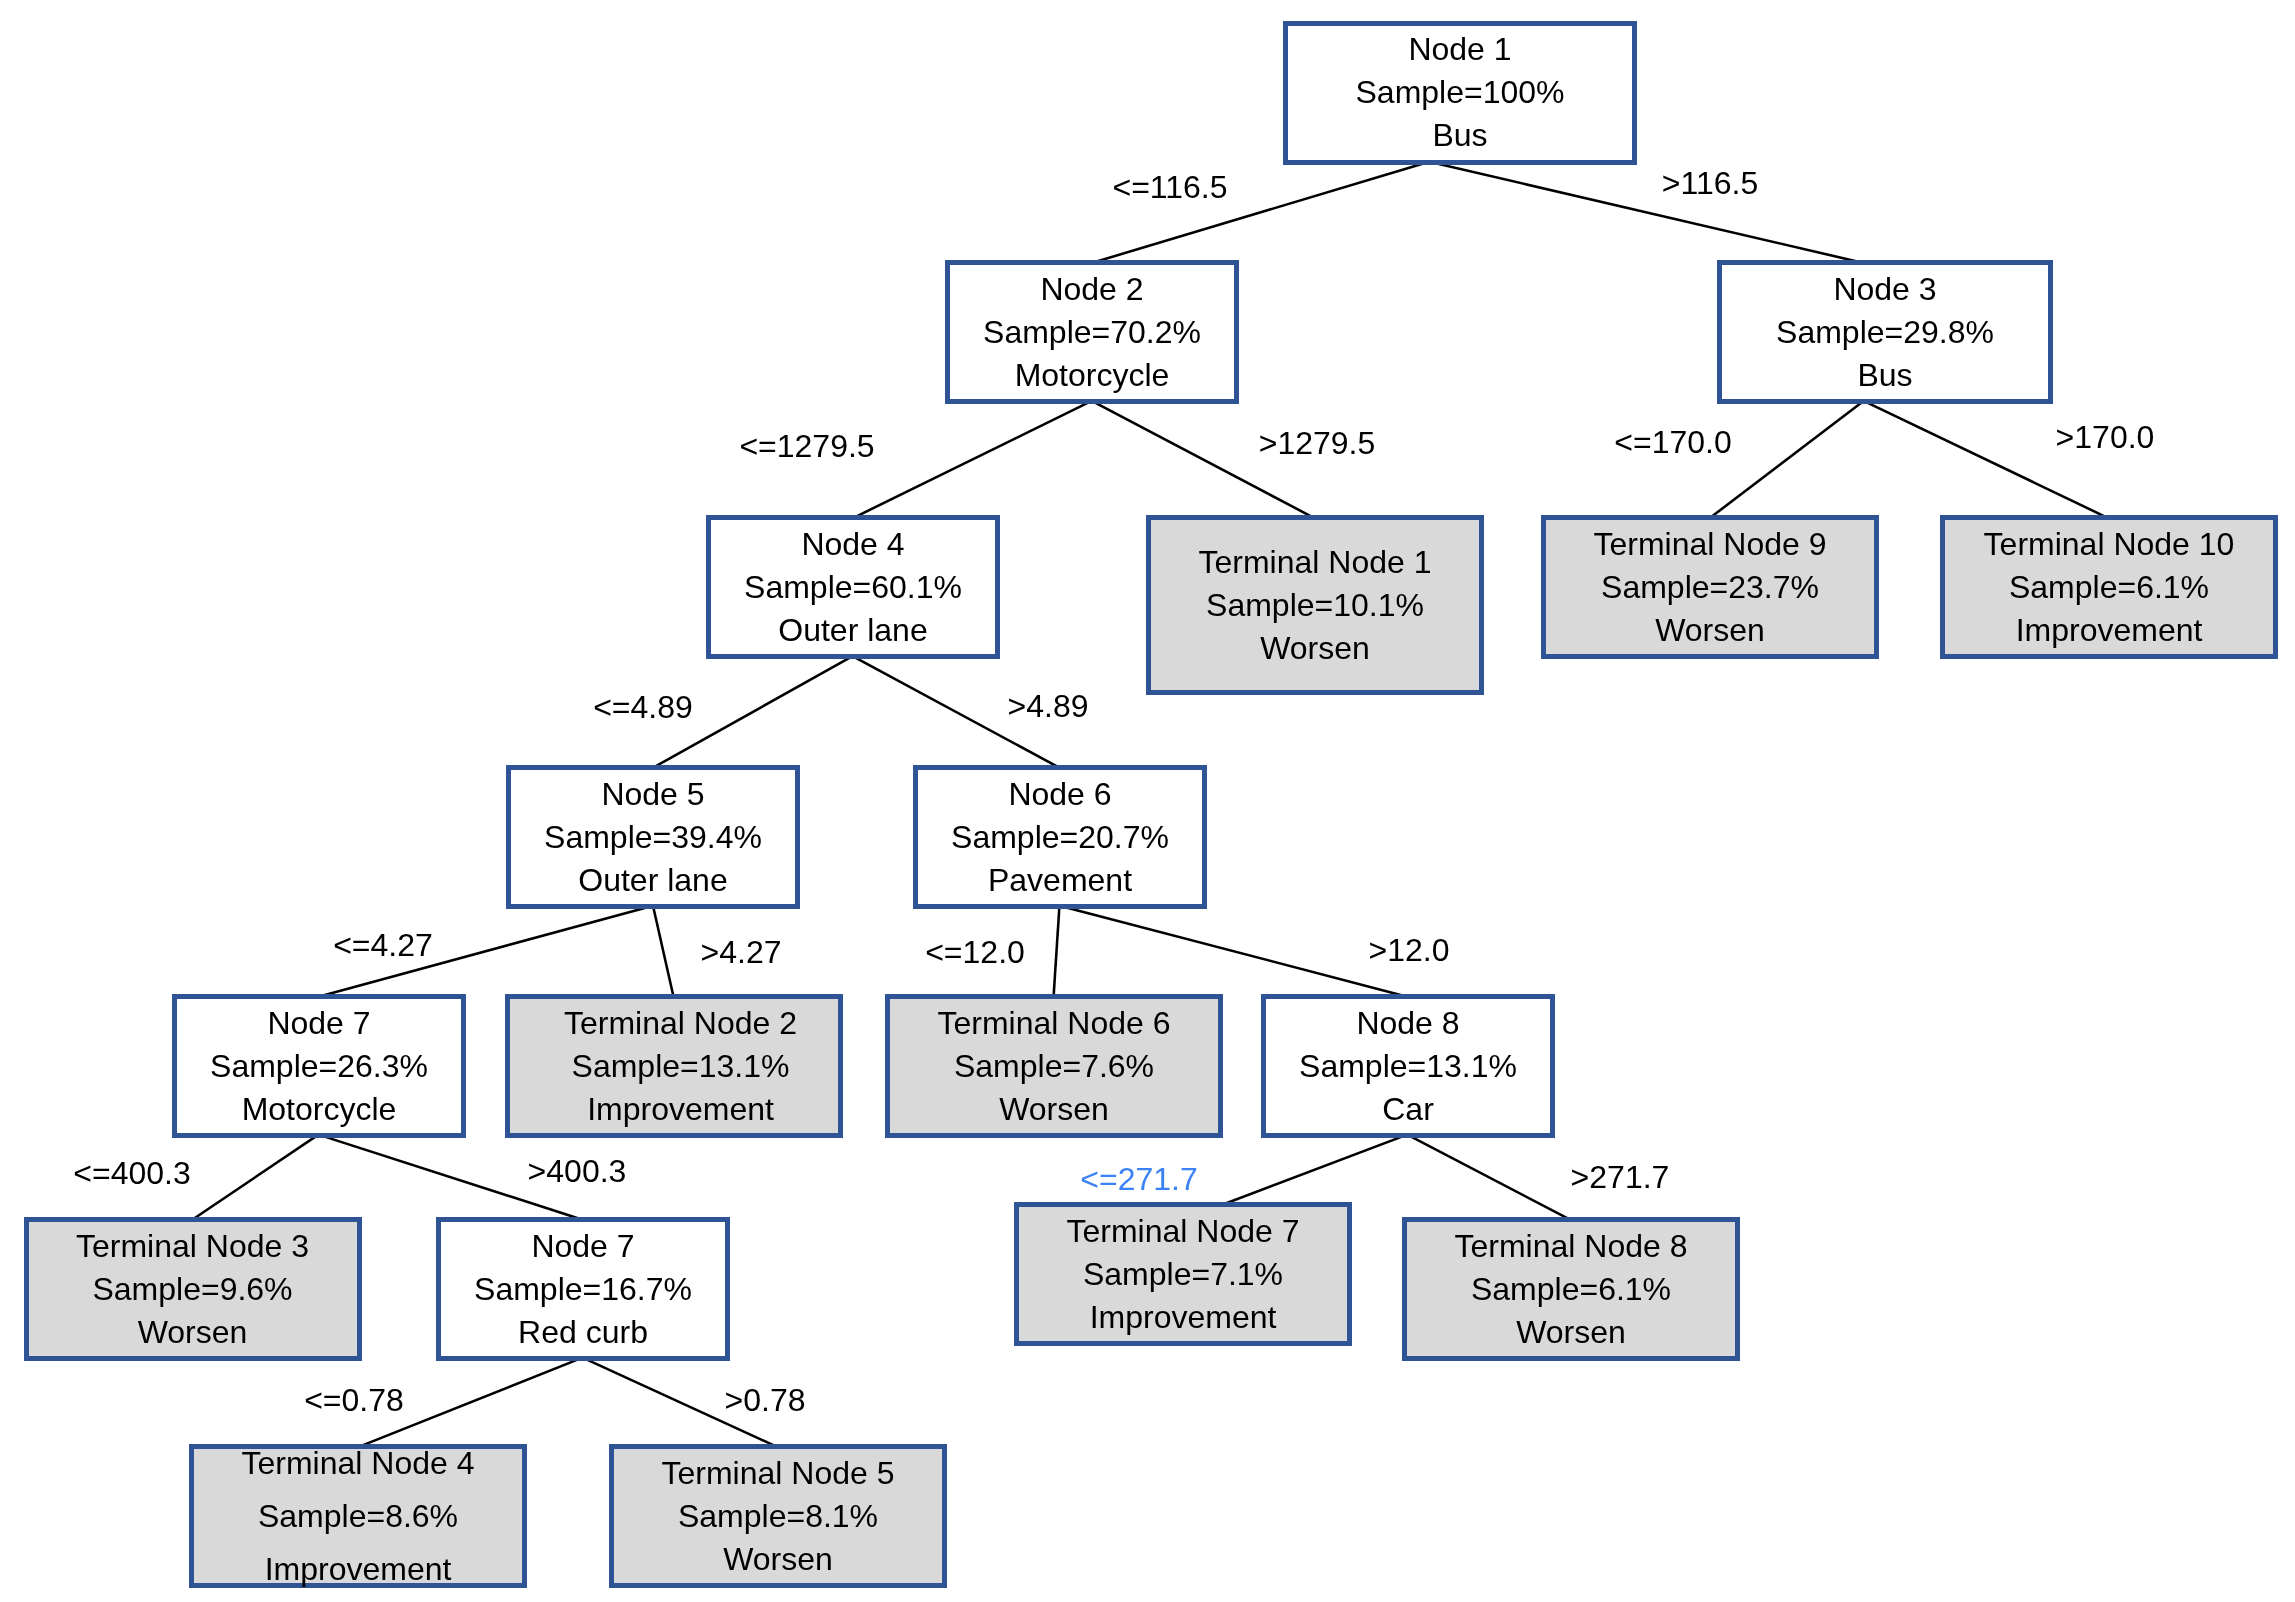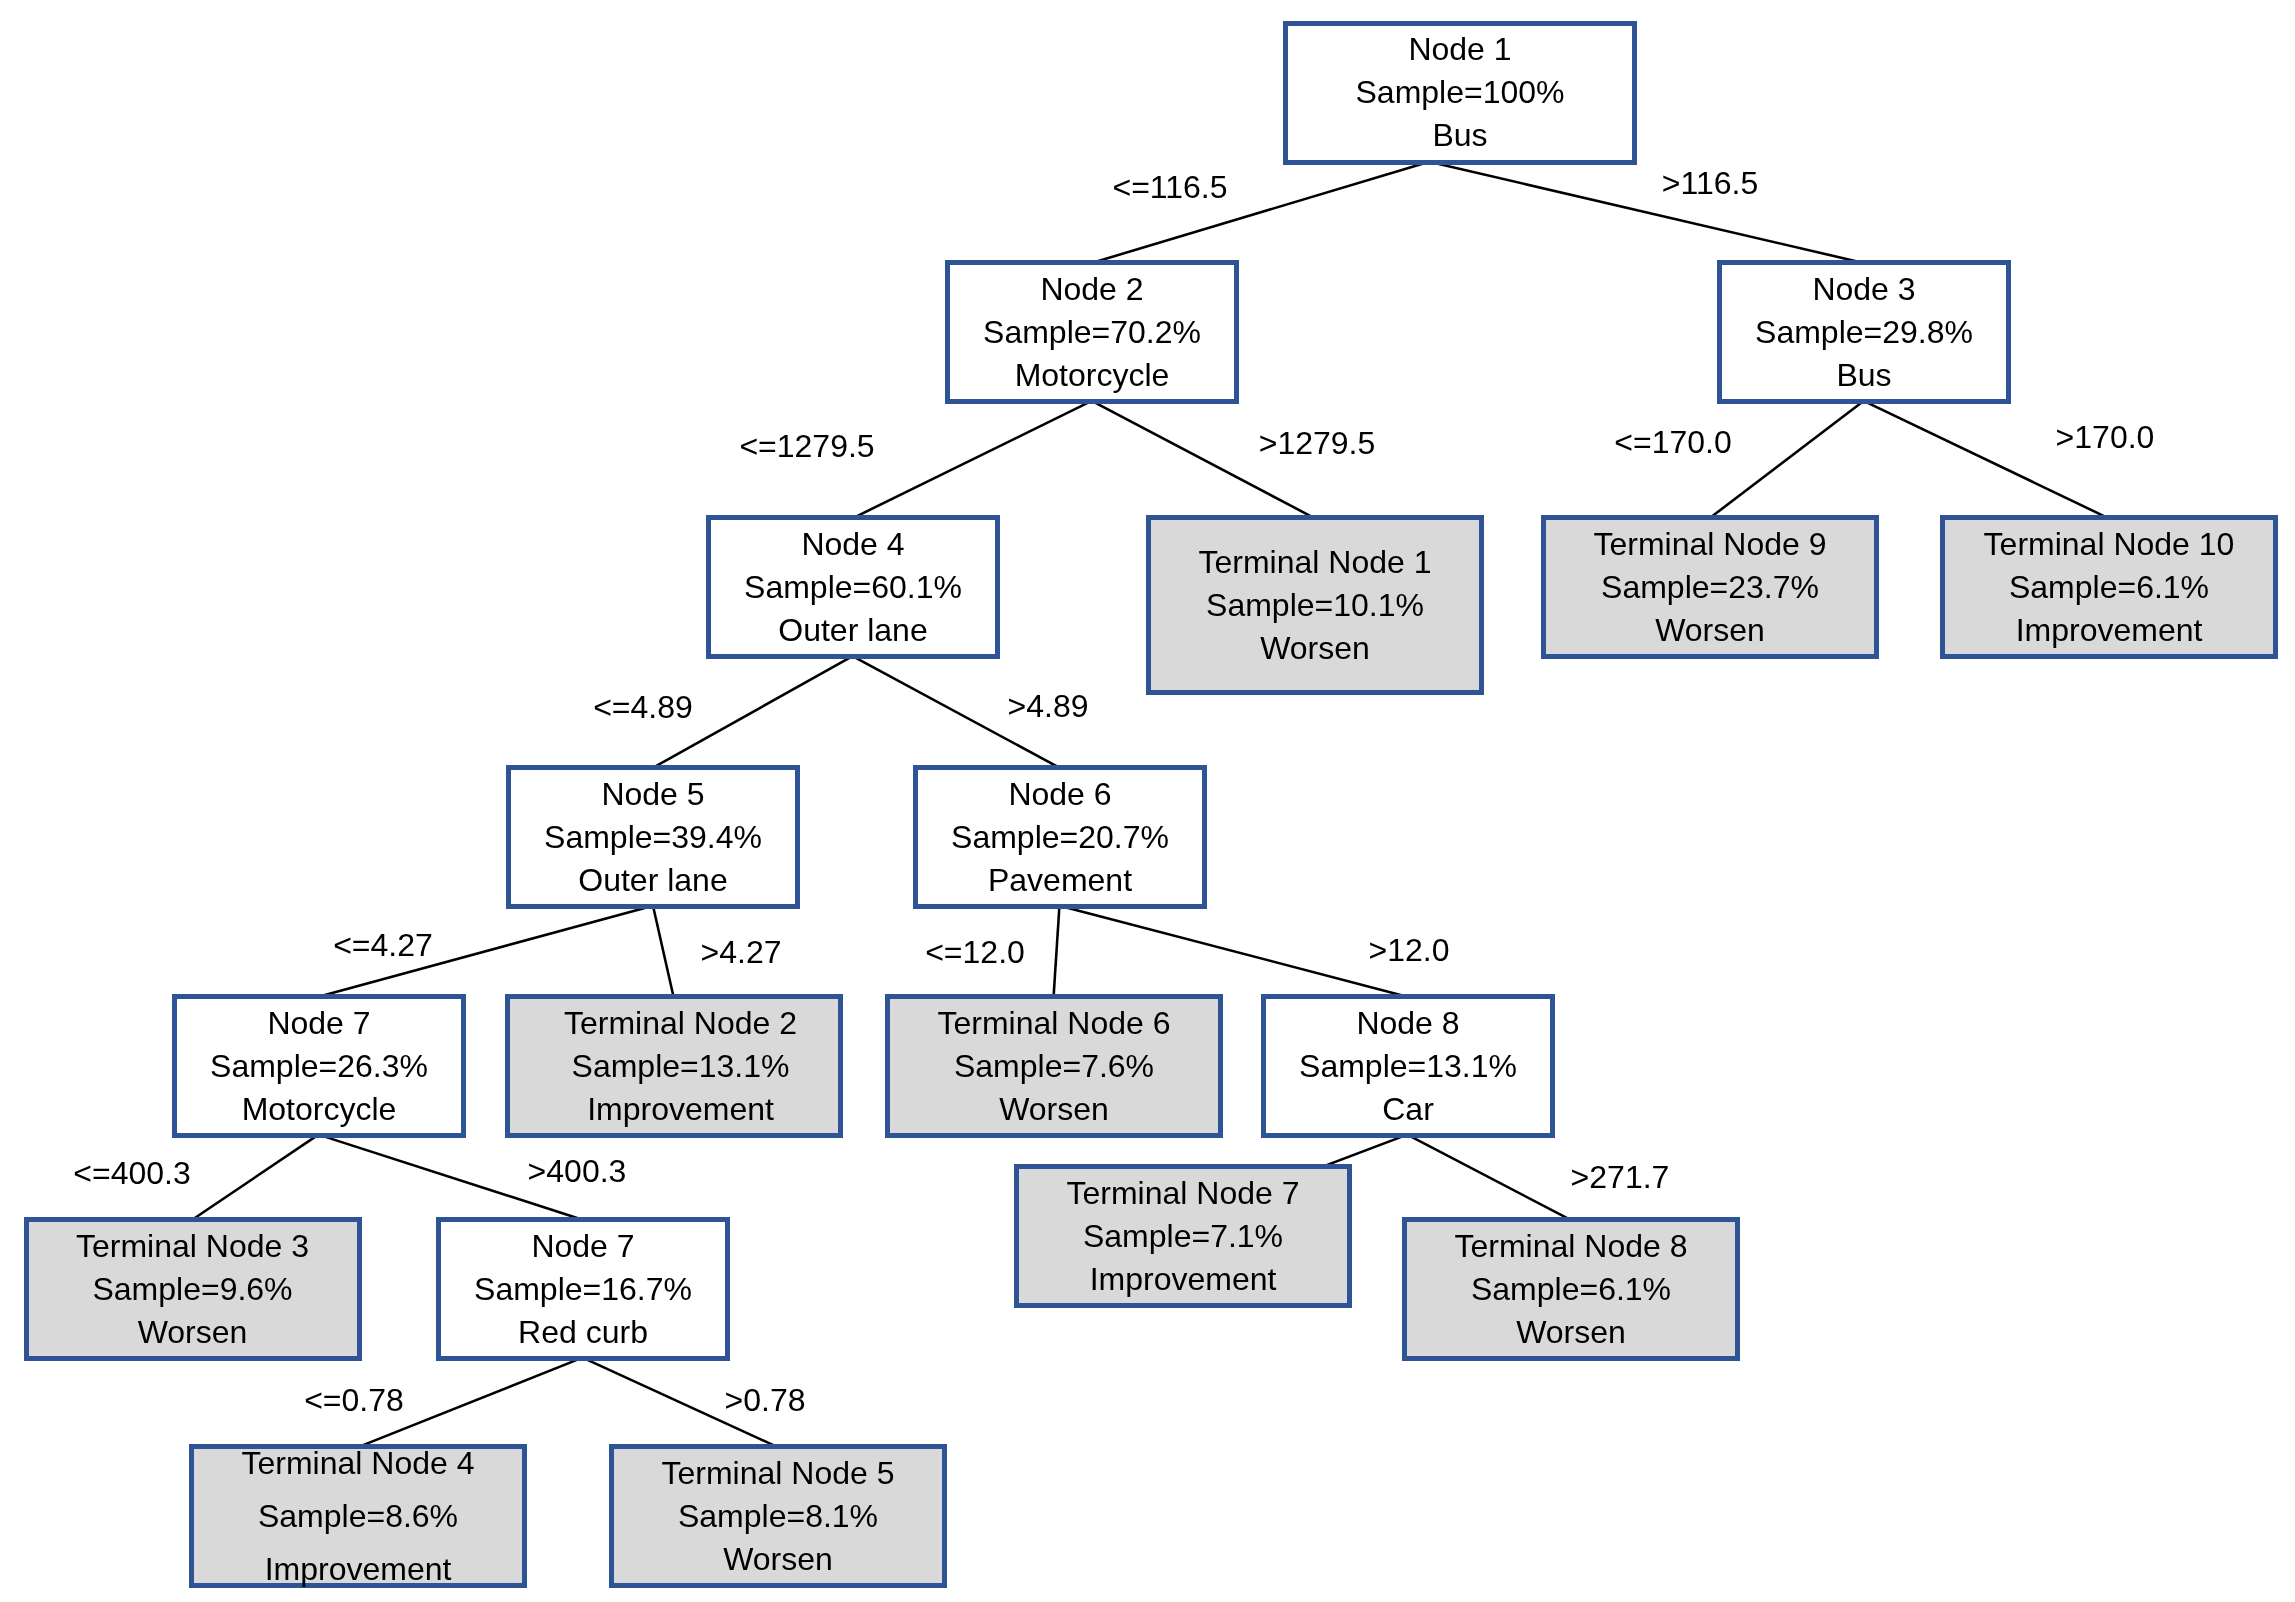--- a/index.html
+++ b/index.html
@@ -92,21 +92,21 @@
     <div class="tree-node internal" style="left: 1283px; top: 20.5px; width: 354px; height: 144px; border-color: rgb(47, 84, 150); background: rgb(255, 255, 255); color: rgb(0, 0, 0);">
       <span>Node 1</span>
       <span>Sample=100%</span>
       <span>Bus</span>
     </div>
     <div class="tree-node internal" style="left: 945px; top: 260px; width: 294px; height: 144px; border-color: rgb(47, 84, 150); background: rgb(255, 255, 255); color: rgb(0, 0, 0);">
       <span>Node 2</span>
       <span>Sample=70.2%</span>
       <span>Motorcycle</span>
     </div>
-    <div class="tree-node internal" style="left: 1717px; top: 260px; width: 294px; height: 144px; border-color: rgb(47, 84, 150); background: rgb(255, 255, 255); color: rgb(0, 0, 0);">
+    <div class="tree-node internal" style="left: 1717px; top: 260px; width: 336px; height: 144px; border-color: rgb(47, 84, 150); background: rgb(255, 255, 255); color: rgb(0, 0, 0);">
       <span>Node 3</span>
       <span>Sample=29.8%</span>
       <span>Bus</span>
     </div>
     <div class="tree-node internal" style="left: 706px; top: 515px; width: 294px; height: 144px; border-color: rgb(47, 84, 150); background: rgb(255, 255, 255); color: rgb(0, 0, 0);">
       <span>Node 4</span>
       <span>Sample=60.1%</span>
       <span>Outer lane</span>
     </div>
     <div class="tree-node terminal" style="left: 1146px; top: 515px; width: 338px; height: 180px; border-color: rgb(47, 84, 150); background: rgb(217, 217, 217); color: rgb(0, 0, 0);">
@@ -157,21 +157,21 @@
     <div class="tree-node terminal" style="left: 23.5px; top: 1217px; width: 338px; height: 144px; border-color: rgb(47, 84, 150); background: rgb(217, 217, 217); color: rgb(0, 0, 0);">
       <span>Terminal Node 3</span>
       <span>Sample=9.6%</span>
       <span>Worsen</span>
     </div>
     <div class="tree-node internal" style="left: 436px; top: 1217px; width: 294px; height: 144px; border-color: rgb(47, 84, 150); background: rgb(255, 255, 255); color: rgb(0, 0, 0);">
       <span>Node 7</span>
       <span>Sample=16.7%</span>
       <span>Red curb</span>
     </div>
-    <div class="tree-node terminal" style="left: 1014px; top: 1164px; width: 338px; height: 144px; border-color: rgb(47, 84, 150); background: rgb(217, 217, 217); color: rgb(0, 0, 0);">
+    <div class="tree-node terminal" style="left: 1014px; top: 1202px; width: 338px; height: 144px; border-color: rgb(47, 84, 150); background: rgb(217, 217, 217); color: rgb(0, 0, 0);">
       <span>Terminal Node 7</span>
       <span>Sample=7.1%</span>
       <span>Improvement</span>
     </div>
     <div class="tree-node terminal" style="left: 1402px; top: 1217px; width: 338px; height: 144px; border-color: rgb(47, 84, 150); background: rgb(217, 217, 217); color: rgb(0, 0, 0);">
       <span>Terminal Node 8</span>
       <span>Sample=6.1%</span>
       <span>Worsen</span>
     </div>
     <div class="tree-node terminal" style="left: 189px; top: 1444px; width: 338px; height: 144px; border-color: rgb(47, 84, 150); background: rgb(217, 217, 217); color: rgb(0, 0, 0); gap: 10px;">

